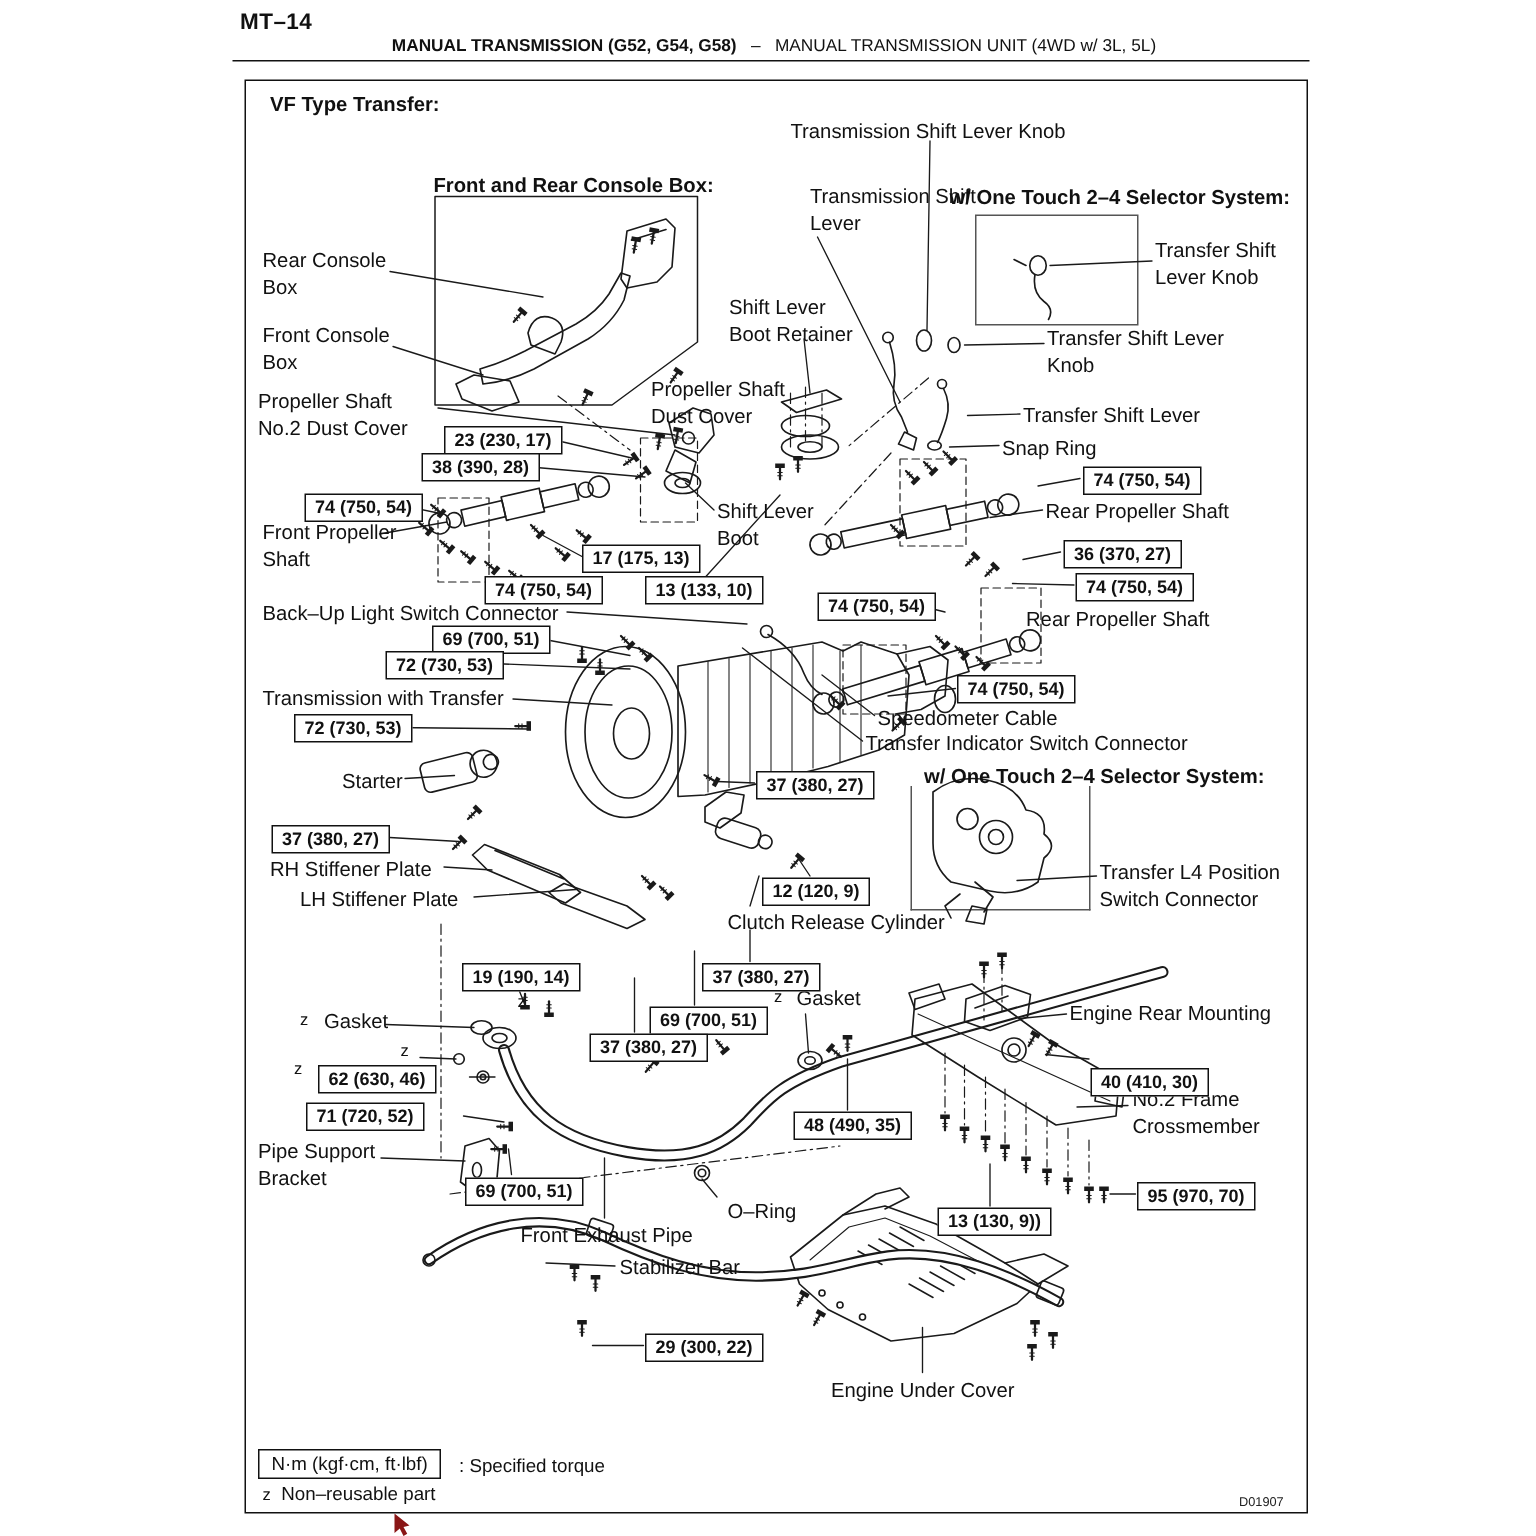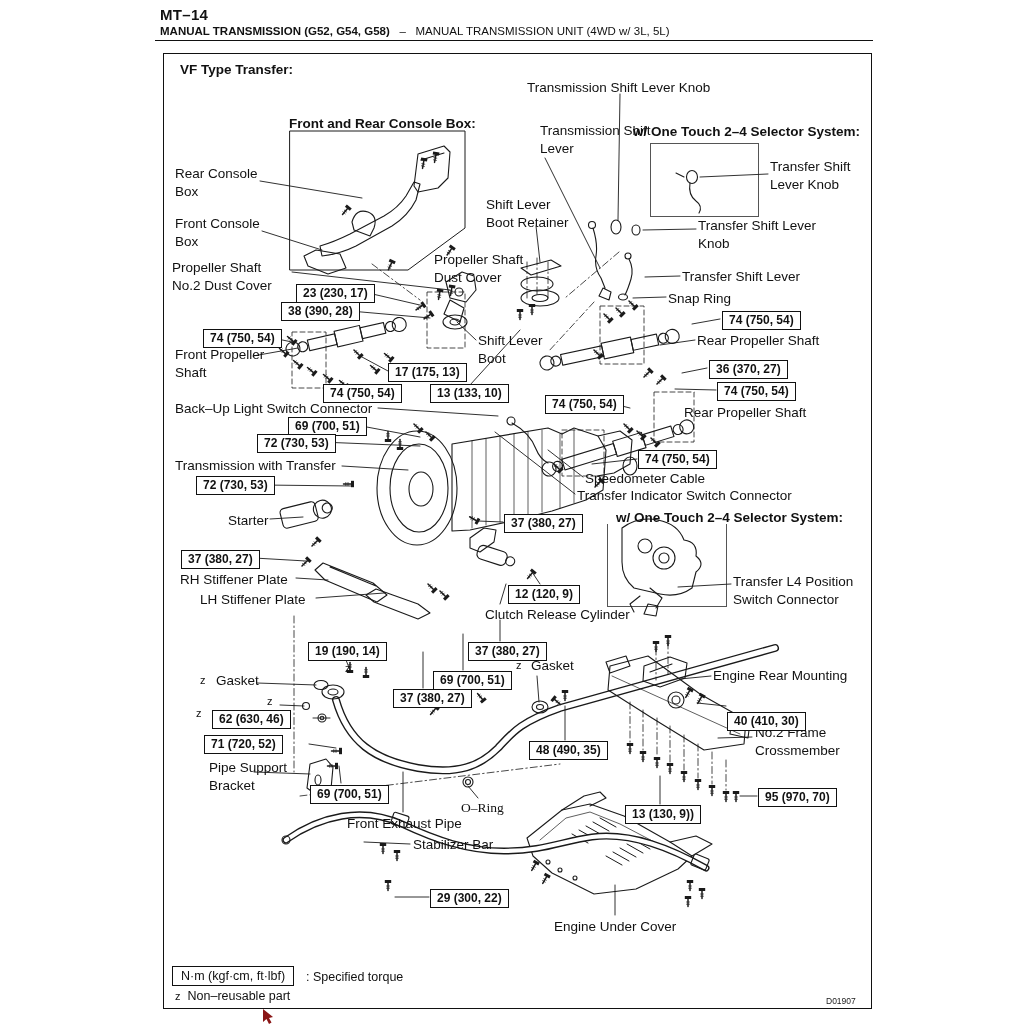--- a/index.html
+++ b/index.html
@@ -1,20 +1,20 @@
 <!DOCTYPE html>
 <html><head>
 <meta charset="utf-8">
 <style>
   html,body{margin:0;padding:0;background:#fff;}
   body{width:1024px;height:1024px;position:relative;overflow:hidden;
        font-family:"Liberation Sans",sans-serif;color:#111;}
   
   .page-code{position:absolute;left:160px;top:6px;font-size:15px;font-weight:700;letter-spacing:.3px;}
-  .header-line{position:absolute;left:160px;top:25px;width:712px;font-size:11.5px;white-space:nowrap;}
+  .header-line{position:absolute;left:160px;top:25px;width:712px;text-align:center;font-size:11.5px;white-space:nowrap;}
   .header-line .hb{font-weight:700;}
   .header-rule{position:absolute;left:155px;top:40px;width:718px;border-bottom:1.6px solid #111;}
   
   .frame{position:absolute;left:163px;top:53px;width:707px;height:954px;border:1.6px solid #111;background:#fff;}
   .section-title{position:absolute;left:180px;top:62px;font-size:13.5px;font-weight:700;z-index:3;}
   
   .lbl{position:absolute;font-size:13.5px;line-height:1.3;white-space:pre-line;z-index:3;}
   .lbl.b{font-weight:700;}
   .lbl.z{font-size:11px;line-height:1;}
   .tq{position:absolute;border:1.7px solid #111;background:#fff;font-weight:700;font-size:12px;
@@ -350,23 +350,23 @@
     <div class="lbl z" style="left: 200px; top: 675px;">z</div>
     <div class="lbl" style="left: 216px; top: 672px;">Gasket</div>
     <div class="lbl z" style="left: 516px; top: 660px;">z</div>
     <div class="lbl" style="left: 531px; top: 657px;">Gasket</div>
     <div class="lbl z" style="left: 345px; top: 663px;">z</div>
     <div class="lbl z" style="left: 267px; top: 696px;">z</div>
     <div class="lbl z" style="left: 196px; top: 708px;">z</div>
     <div class="lbl" style="left: 713px; top: 667px;">Engine Rear Mounting</div>
     <div class="lbl" style="left: 755px; top: 724px;">No.2 Frame
 Crossmember</div>
-    <div class="lbl" style="left: 172px; top: 759px; margin-left: 37px;">Pipe Support
+    <div class="lbl" style="left: 172px; top: 759px;">Pipe Support
 Bracket</div>
-    <div class="lbl" style="left: 461px; top: 799px; font-family: Liberation Serif, serif;">O–Ring</div>
+    <div class="lbl" style="left: 485px; top: 799px;">O–Ring</div>
     <div class="lbl" style="left: 347px; top: 815px;">Front Exhaust Pipe</div>
     <div class="lbl" style="left: 413px; top: 836px;">Stabilizer Bar</div>
     <div class="lbl" style="left: 554px; top: 918px;">Engine Under Cover</div>
     <div class="tq" style="left: 296px; top: 284px;">23 (230, 17)</div>
     <div class="tq" style="left: 281px; top: 302px;">38 (390, 28)</div>
     <div class="tq" style="left: 203px; top: 329px;">74 (750, 54)</div>
     <div class="tq" style="left: 722px; top: 311px;">74 (750, 54)</div>
     <div class="tq" style="left: 388px; top: 363px;">17 (175, 13)</div>
     <div class="tq" style="left: 709px; top: 360px;">36 (370, 27)</div>
     <div class="tq" style="left: 323px; top: 384px;">74 (750, 54)</div>

